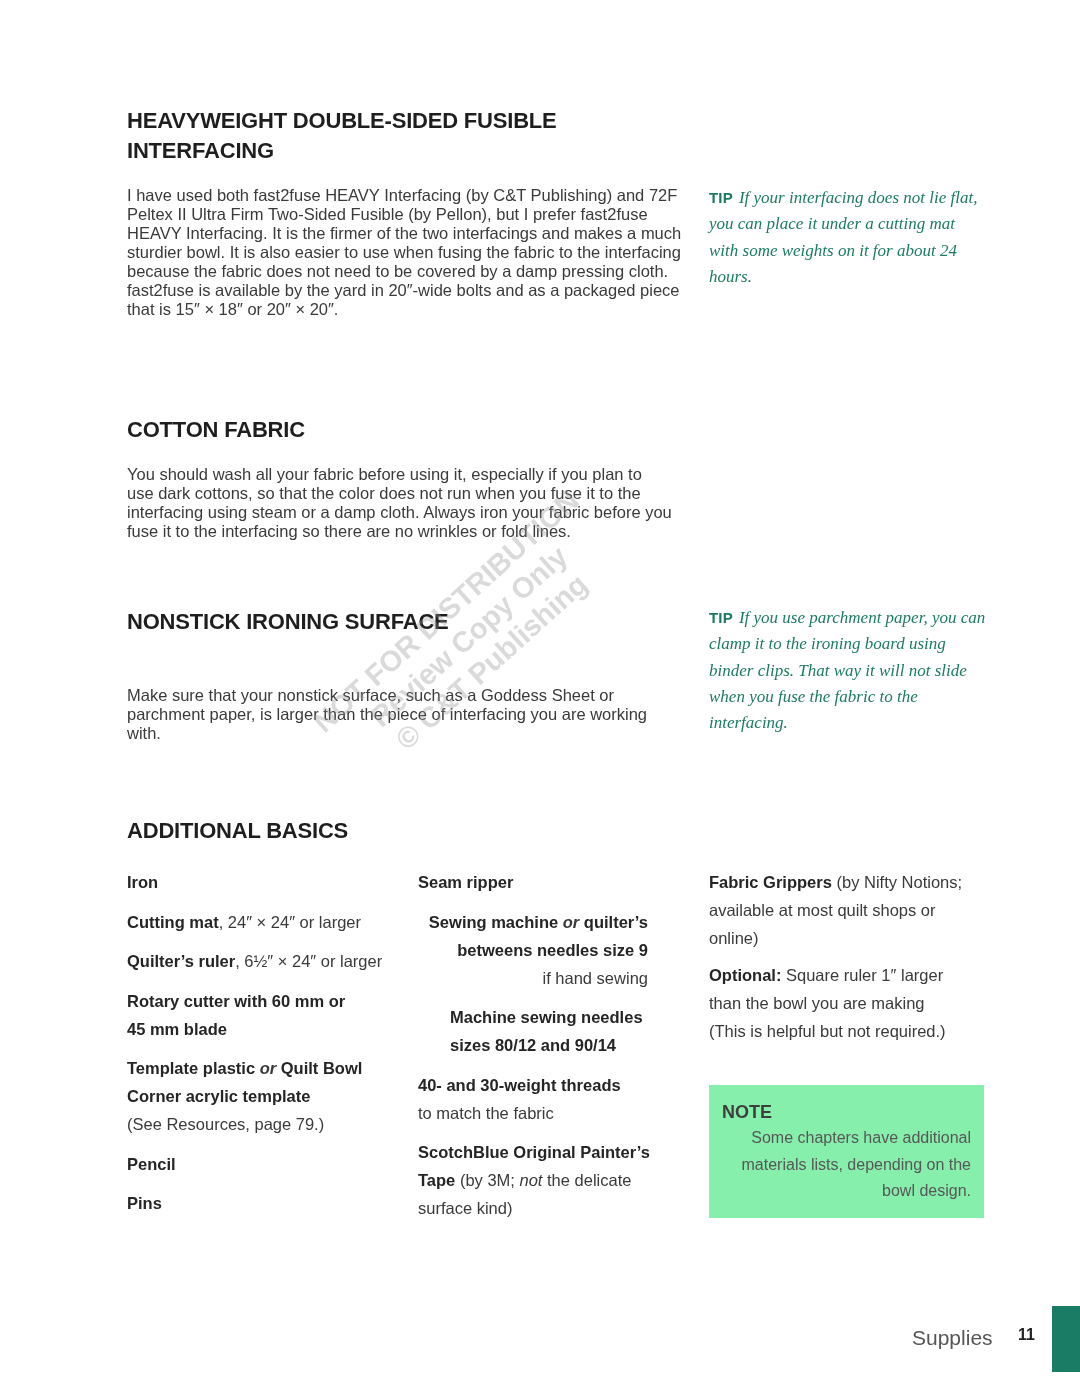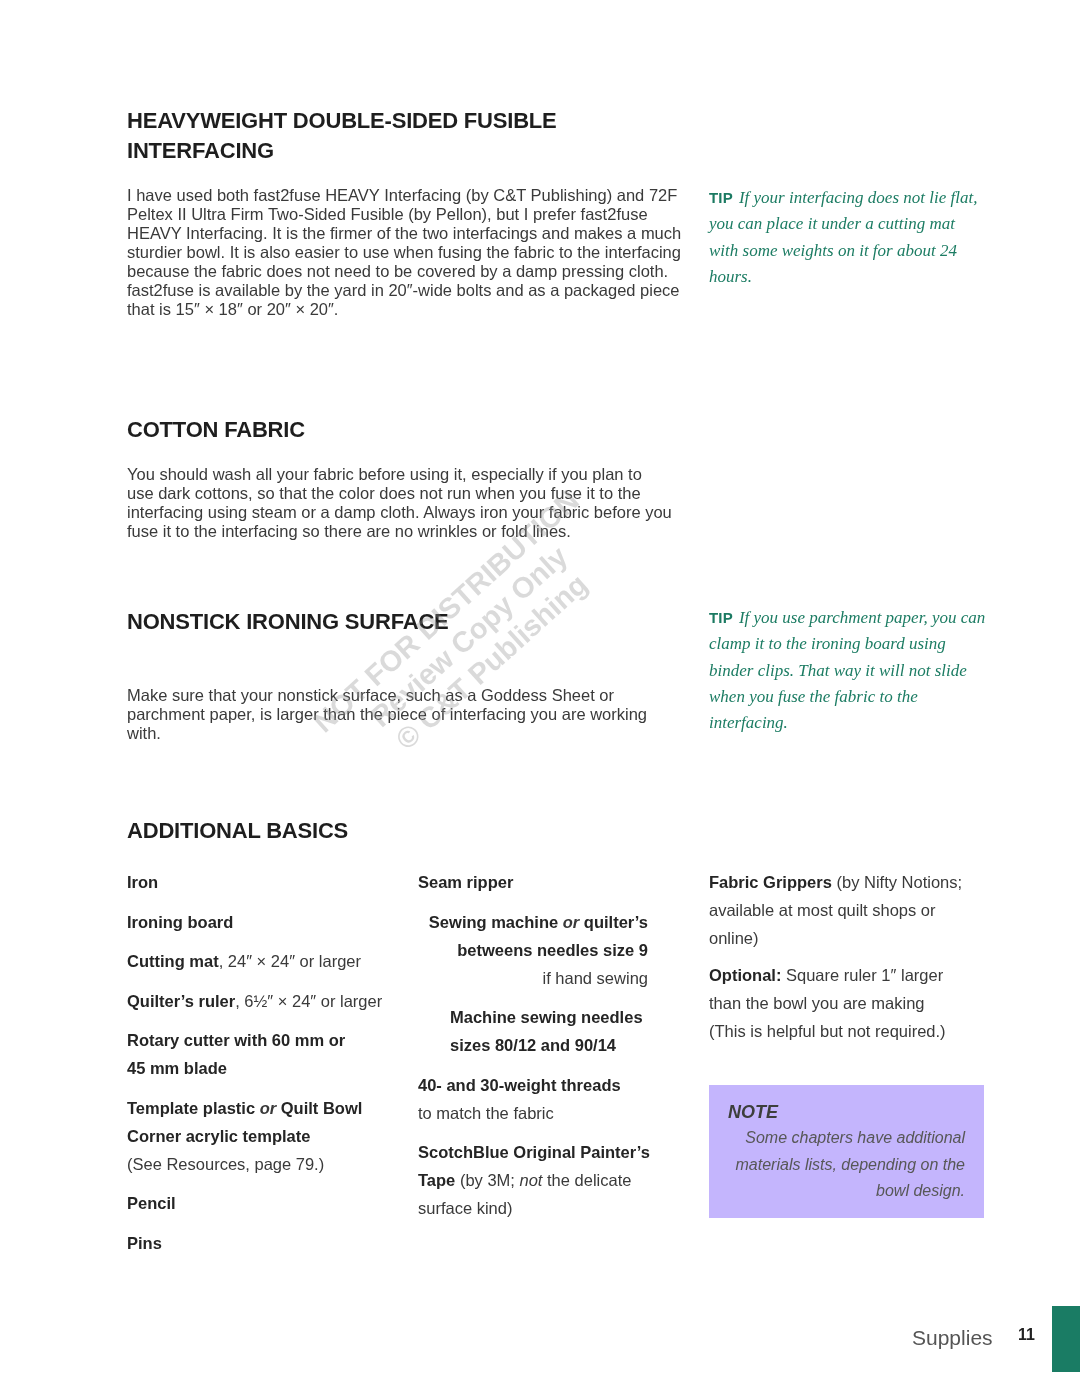--- a/index.html
+++ b/index.html
@@ -24,21 +24,21 @@
     font-family: "Liberation Sans", "DejaVu Sans", sans-serif;
     font-style: normal; font-weight: 700; font-size: 15px; color: #1b7a62;
     margin-right: 6px; letter-spacing: 0.2px;
   }
   .col { position: absolute; top: 868px; width: 280px; }
   .item { margin: 0 0 11.5px 0; font-size: 16.5px; line-height: 28px; color: #3a3a3a; }
   .item b { color: #252525; font-weight: 700; }
   .item i { font-style: italic; }
   .note {
     position: absolute; left: 709px; top: 1085px; width: 275px; height: 133px;
-    background: #c4b5fd; box-sizing: border-box; padding: 14px 19px; font-style: italic;
+    background: #86efac; box-sizing: border-box; padding: 14px 13px;
   }
   .note-title { font-weight: 700; font-size: 18px; line-height: 26px; color: #3d3f3c; margin: 0; }
   .note-body { font-size: 16px; line-height: 26.5px; color: #575757; margin: 0; text-align: right; }
   .watermark {
     position: absolute; left: 355px; top: 560px; width: 360px; height: 300px;
     transform: rotate(-42deg); transform-origin: center;
     color: rgba(150,150,150,0.35); font-weight: 700; text-align: center;
     pointer-events: none;
   }
   .watermark div { font-size: 29px; line-height: 34px; white-space: nowrap; }
@@ -66,21 +66,20 @@
 <p class="body-text" style="left:127px; top:686px; width:555px;">Make sure that your nonstick surface, such as a Goddess Sheet or parchment paper, is larger than the piece of interfacing you are working with.</p>
 
 <p class="tip" style="left:709px; top:605px; width:280px;">
   <span class="tip-label">TIP</span><span>If you use parchment paper, you can clamp it to the ironing board using binder clips. That way it will not slide when you fuse the fabric to the interfacing.</span>
 </p>
 
 <h2 class="sec" style="left:127px; top:816px;">ADDITIONAL BASICS</h2>
 
 <div class="col" style="left:127px; width:270px;">
   <p class="item"><b>Iron</b></p>
-  <p class="item"><b>Ironing board</b></p>
   <p class="item"><b>Cutting mat</b><span>, 24″ × 24″ or larger</span></p>
   <p class="item"><b>Quilter’s ruler</b><span>, 6½″ × 24″ or larger</span></p>
   <p class="item" style="width:235px;"><b>Rotary cutter with 60 mm or 45 mm blade</b></p>
   <p class="item" style="width:250px;"><b>Template plastic </b><i style="font-weight:700;">or</i><b> Quilt Bowl Corner acrylic template</b><br><span>(See Resources, page 79.)</span></p>
   <p class="item"><b>Pencil</b></p>
   <p class="item"><b>Pins</b></p>
 </div>
 
 <div class="col" style="left:418px; width:260px;">
   <p class="item"><b>Seam ripper</b></p>

